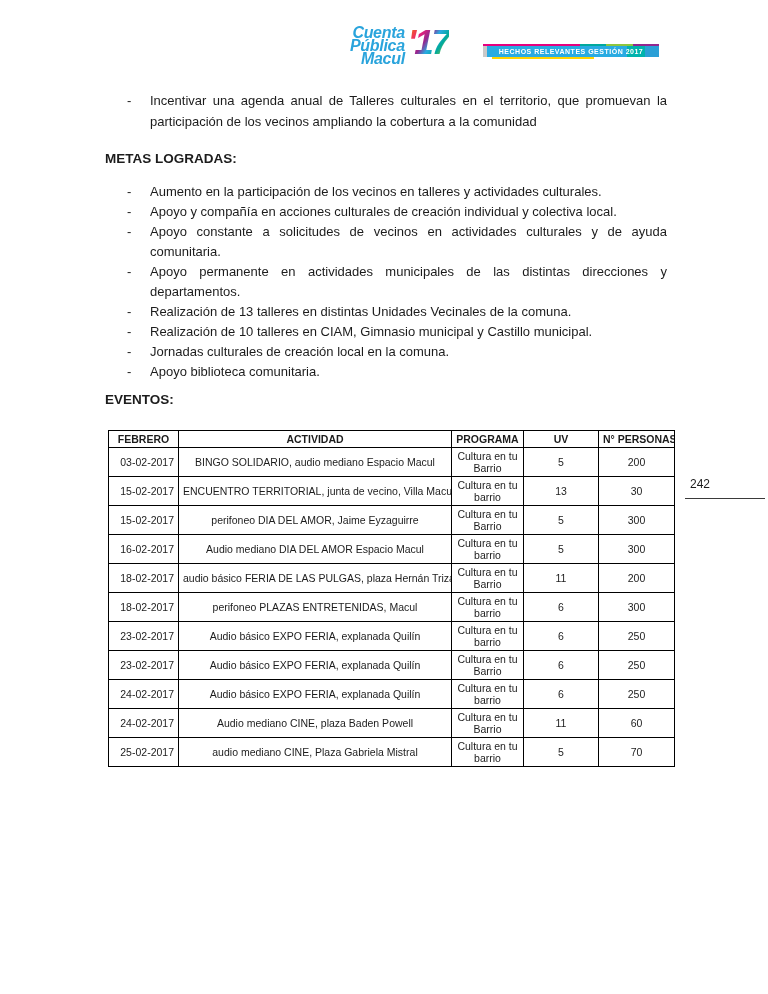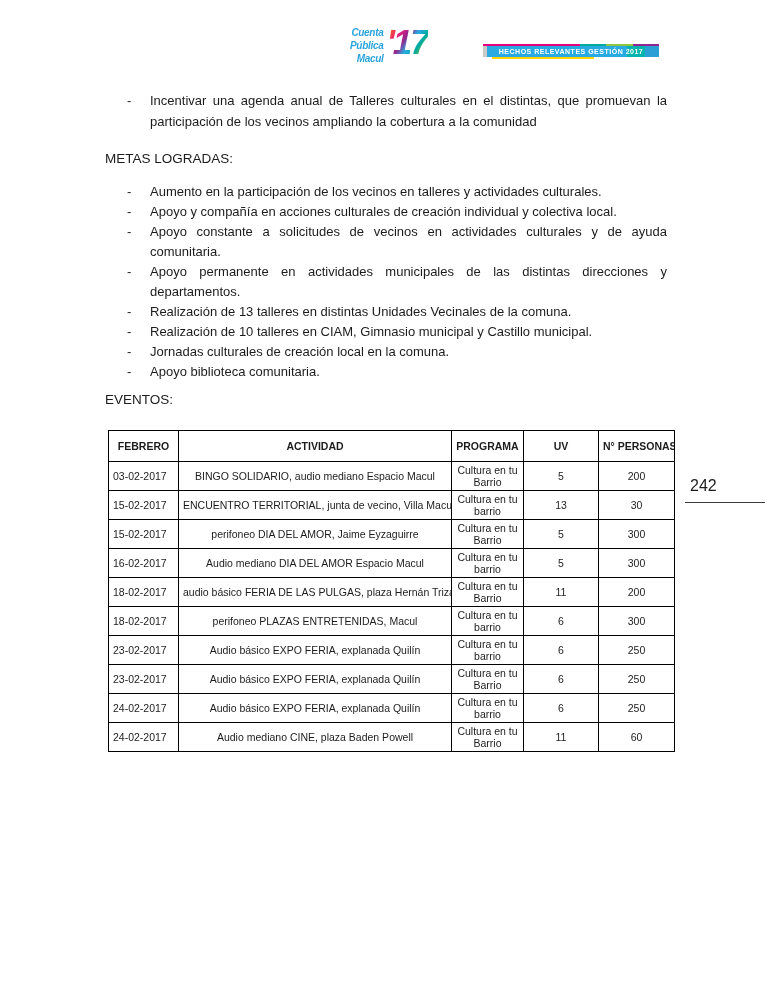--- a/index.html
+++ b/index.html
@@ -21,21 +21,21 @@
     top: 20px;
     left: 350px;
     display: flex;
     align-items: flex-start;
   }
   .logo-words {
     text-align: right;
     color: #2aa4dc;
     font-weight: bold;
     font-style: italic;
-    font-size: 10px;
+    font-size: 16px;
     line-height: 13px;
     letter-spacing: -0.3px;
     margin-top: 6px;
   }
   .logo-year {
     font-size: 35px;
     line-height: 44px;
     font-weight: bold;
     font-style: italic;
     margin-left: 3px;
@@ -90,21 +90,21 @@
     flex: 0 0 23px;
     margin-left: 22px;
     text-align: left;
   }
   .bullet-text {
     flex: 1;
     text-align: justify;
   }
   .intro { margin-bottom: 17px; }
   .section-title {
-    font-weight: normal;
+    font-weight: bold;
     font-size: 13.5px;
     line-height: 20px;
     margin-bottom: 13px;
   }
   .metas-list { list-style: none; margin-bottom: 8px; }
   .metas-list .bullet-row { line-height: 20px; }
   .eventos-title { margin-top: 0; margin-bottom: 20px; }
 
   
   .events-table {
@@ -117,38 +117,38 @@
     color: #1c1c1c;
   }
   .events-table th, .events-table td {
     border: 1px solid #000000;
     padding: 2px 4px;
     vertical-align: middle;
   }
   .events-table th {
     font-weight: bold;
     text-align: center;
-    height: 31px;
+    height: 17px;
     overflow: hidden;
     white-space: nowrap;
   }
   .events-table td { height: 28px; }
-  .c-date  { text-align: left; white-space: nowrap; }
+  .c-date  { text-align: right; white-space: nowrap; }
   .c-act   { text-align: center; white-space: nowrap; overflow: hidden; }
   .c-prog  { text-align: center; padding: 2px 3px !important; }
   .c-uv    { text-align: center; }
   .c-pers  { text-align: center; }
 
   
   .page-number {
     position: absolute;
     top: 477px;
     left: 685px;
     width: 80px;
-    font-size: 16px;
+    font-size: 12px;
     padding: 0 0 7px 5px;
     border-bottom: 1.5px solid #3a3a3a;
   }
 </style>
 </head>
 <body>
 
 <div class="page">
 
   <div class="header-logo">
@@ -162,21 +162,21 @@
   <div class="banner">
     <div class="banner-top"></div>
     <div class="banner-bar">HECHOS RELEVANTES GESTIÓN 2017</div>
     <div class="banner-bottom"></div>
   </div>
 
   <div class="content">
 
     <div class="bullet-row intro">
       <span class="bullet-dash">-</span>
-      <span class="bullet-text">Incentivar una agenda anual de Talleres culturales en el distintas, que promuevan la participación de los vecinos ampliando la cobertura a la comunidad</span>
+      <span class="bullet-text">Incentivar una agenda anual de Talleres culturales en el territorio, que promuevan la participación de los vecinos ampliando la cobertura a la comunidad</span>
     </div>
 
     <div class="section-title">METAS LOGRADAS:</div>
 
     <ul class="metas-list">
       <li class="bullet-row">
         <span class="bullet-dash">-</span>
         <span class="bullet-text">Aumento en la participación de los vecinos en talleres y actividades culturales.</span>
       </li>
       <li class="bullet-row">
@@ -292,19 +292,26 @@
           <td class="c-uv">6</td>
           <td class="c-pers">250</td>
         </tr>
         <tr>
           <td class="c-date">24-02-2017</td>
           <td class="c-act">Audio mediano CINE, plaza Baden Powell</td>
           <td class="c-prog">Cultura en tu Barrio</td>
           <td class="c-uv">11</td>
           <td class="c-pers">60</td>
         </tr>
+        <tr>
+          <td class="c-date">25-02-2017</td>
+          <td class="c-act">audio mediano CINE, Plaza Gabriela Mistral</td>
+          <td class="c-prog">Cultura en tu barrio</td>
+          <td class="c-uv">5</td>
+          <td class="c-pers">70</td>
+        </tr>
       </tbody>
     </table>
   </div>
 
   <div class="page-number">242</div>
 
 </div>
 
 </body></html>

